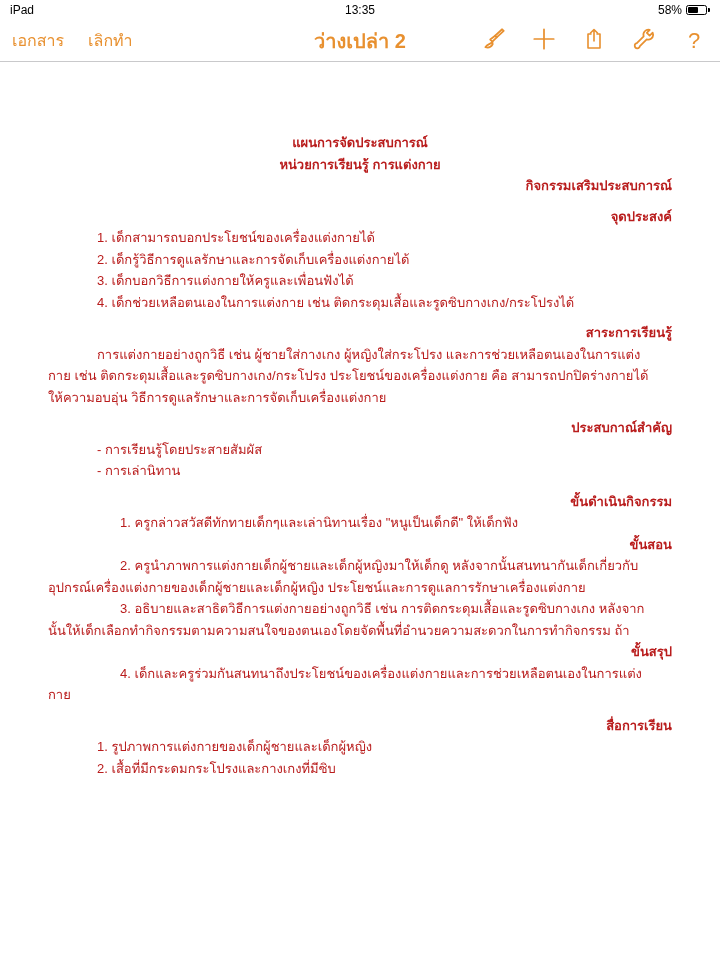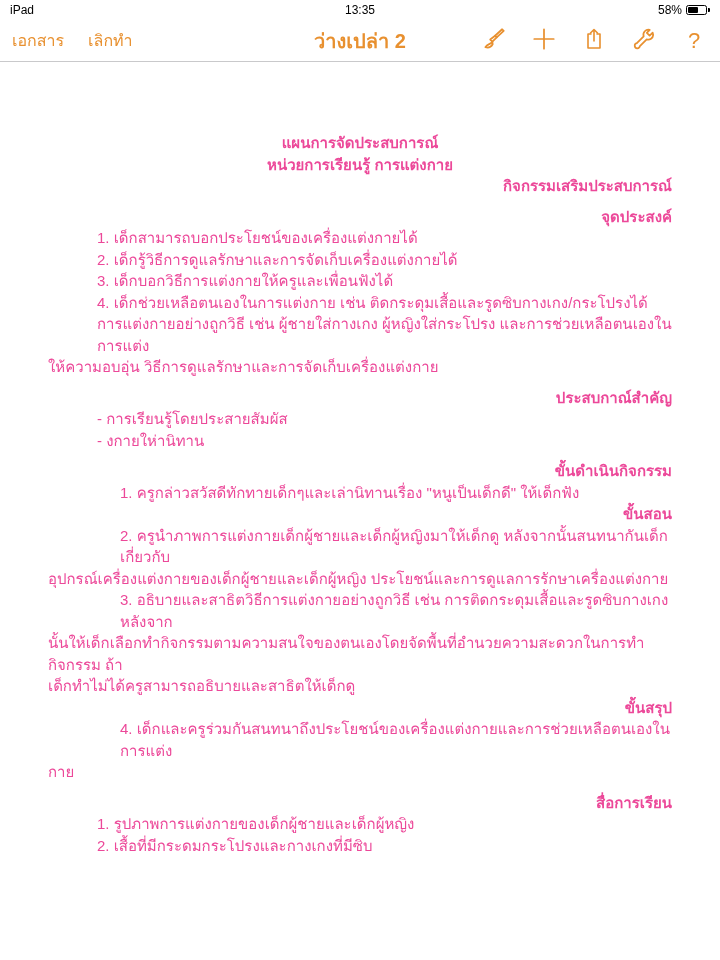--- a/index.html
+++ b/index.html
@@ -28,21 +28,21 @@
               color:var(--accent); font-size:20px; font-weight:bold; white-space:nowrap; }
   .tool-icons{ margin-left:auto; display:flex; align-items:center; gap:22px; }
   .icon-btn{ background:none; border:none; cursor:pointer; width:28px; height:28px;
              display:flex; align-items:center; justify-content:center; color:var(--accent); }
   .icon-btn svg{ stroke:var(--accent); fill:none; stroke-width:1.6; stroke-linecap:round;
                  stroke-linejoin:round; }
   .help-glyph{ font-size:22px; color:var(--accent); font-weight:400; line-height:1; }
 
   
   .page{ padding:70px 48px 0 48px; background:#fff; }
-  .doc-line{ min-height:21.5px; line-height:21.5px; font-size:15px; color:#ec4899;
+  .doc-line{ min-height:21.5px; line-height:21.5px; font-size:13px; color:#b91c1c;
              white-space:pre-wrap; font-family:"Liberation Sans", sans-serif; }
   .doc-line.bold{ font-weight:bold;text-align:right; }
   .doc-line.center{ text-align:center; }
   .doc-line.ind1{ padding-left:49px; }
   .doc-line.ind2{ padding-left:72px; }
   .doc-line.sect{ margin-top:9px;margin-left:18px; }
 </style>
 </head>
 <body>
 
@@ -106,32 +106,33 @@
 
 <div class="page">
     <div class="doc-line center bold">แผนการจัดประสบการณ์</div>
     <div class="doc-line center bold">หน่วยการเรียนรู้ การแต่งกาย</div>
     <div class="doc-line bold">กิจกรรมเสริมประสบการณ์</div>
     <div class="doc-line bold sect">จุดประสงค์</div>
     <div class="doc-line ind1">1. เด็กสามารถบอกประโยชน์ของเครื่องแต่งกายได้</div>
     <div class="doc-line ind1">2. เด็กรู้วิธีการดูแลรักษาและการจัดเก็บเครื่องแต่งกายได้</div>
     <div class="doc-line ind1">3. เด็กบอกวิธีการแต่งกายให้ครูและเพื่อนฟังได้</div>
     <div class="doc-line ind1">4. เด็กช่วยเหลือตนเองในการแต่งกาย เช่น ติดกระดุมเสื้อและรูดซิบกางเกง/กระโปรงได้</div>
+    <div class="doc-line bold sect">สาระการเรียนรู้</div>
     <div class="doc-line ind1">การแต่งกายอย่างถูกวิธี เช่น ผู้ชายใส่กางเกง ผู้หญิงใส่กระโปรง และการช่วยเหลือตนเองในการแต่ง</div>
+    <div class="doc-line">กาย เช่น ติดกระดุมเสื้อและรูดซิบกางเกง/กระโปรง ประโยชน์ของเครื่องแต่งกาย คือ สามารถปกปิดร่างกายได้</div>
     <div class="doc-line">ให้ความอบอุ่น วิธีการดูแลรักษาและการจัดเก็บเครื่องแต่งกาย</div>
     <div class="doc-line bold sect">ประสบกาณ์สำคัญ</div>
     <div class="doc-line ind1">- การเรียนรู้โดยประสายสัมผัส</div>
-    <div class="doc-line ind1">- งกายให่านิทาน</div>
+    <div class="doc-line ind1">- การเล่านิทาน</div>
     <div class="doc-line bold sect">ขั้นดำเนินกิจกรรม</div>
     <div class="doc-line ind2">1. ครูกล่าวสวัสดีทักทายเด็กๆและเล่านิทานเรื่อง "หนูเป็นเด็กดี" ให้เด็กฟัง</div>
     <div class="doc-line bold ind1">ขั้นสอน</div>
     <div class="doc-line ind2">2. ครูนำภาพการแต่งกายเด็กผู้ชายและเด็กผู้หญิงมาให้เด็กดู หลังจากนั้นสนทนากันเด็กเกี่ยวกับ</div>
     <div class="doc-line">อุปกรณ์เครื่องแต่งกายของเด็กผู้ชายและเด็กผู้หญิง ประโยชน์และการดูแลการรักษาเครื่องแต่งกาย</div>
     <div class="doc-line ind2">3. อธิบายและสาธิตวิธีการแต่งกายอย่างถูกวิธี เช่น การติดกระดุมเสื้อและรูดซิบกางเกง หลังจาก</div>
     <div class="doc-line">นั้นให้เด็กเลือกทำกิจกรรมตามความสนใจของตนเองโดยจัดพื้นที่อำนวยความสะดวกในการทำกิจกรรม ถ้า</div>
-    <div class="doc-line">เด็กทำไม่ได้ครูสามารถอธิบายและสาธิตให้เด็กดู</div>
     <div class="doc-line bold ind1">ขั้นสรุป</div>
     <div class="doc-line ind2">4. เด็กและครูร่วมกันสนทนาถึงประโยชน์ของเครื่องแต่งกายและการช่วยเหลือตนเองในการแต่ง</div>
     <div class="doc-line">กาย</div>
     <div class="doc-line bold sect">สื่อการเรียน</div>
     <div class="doc-line ind1">1. รูปภาพการแต่งกายของเด็กผู้ชายและเด็กผู้หญิง</div>
     <div class="doc-line ind1">2. เสื้อที่มีกระดมกระโปรงและกางเกงที่มีซิบ</div>
   </div>
 
 </body></html>

